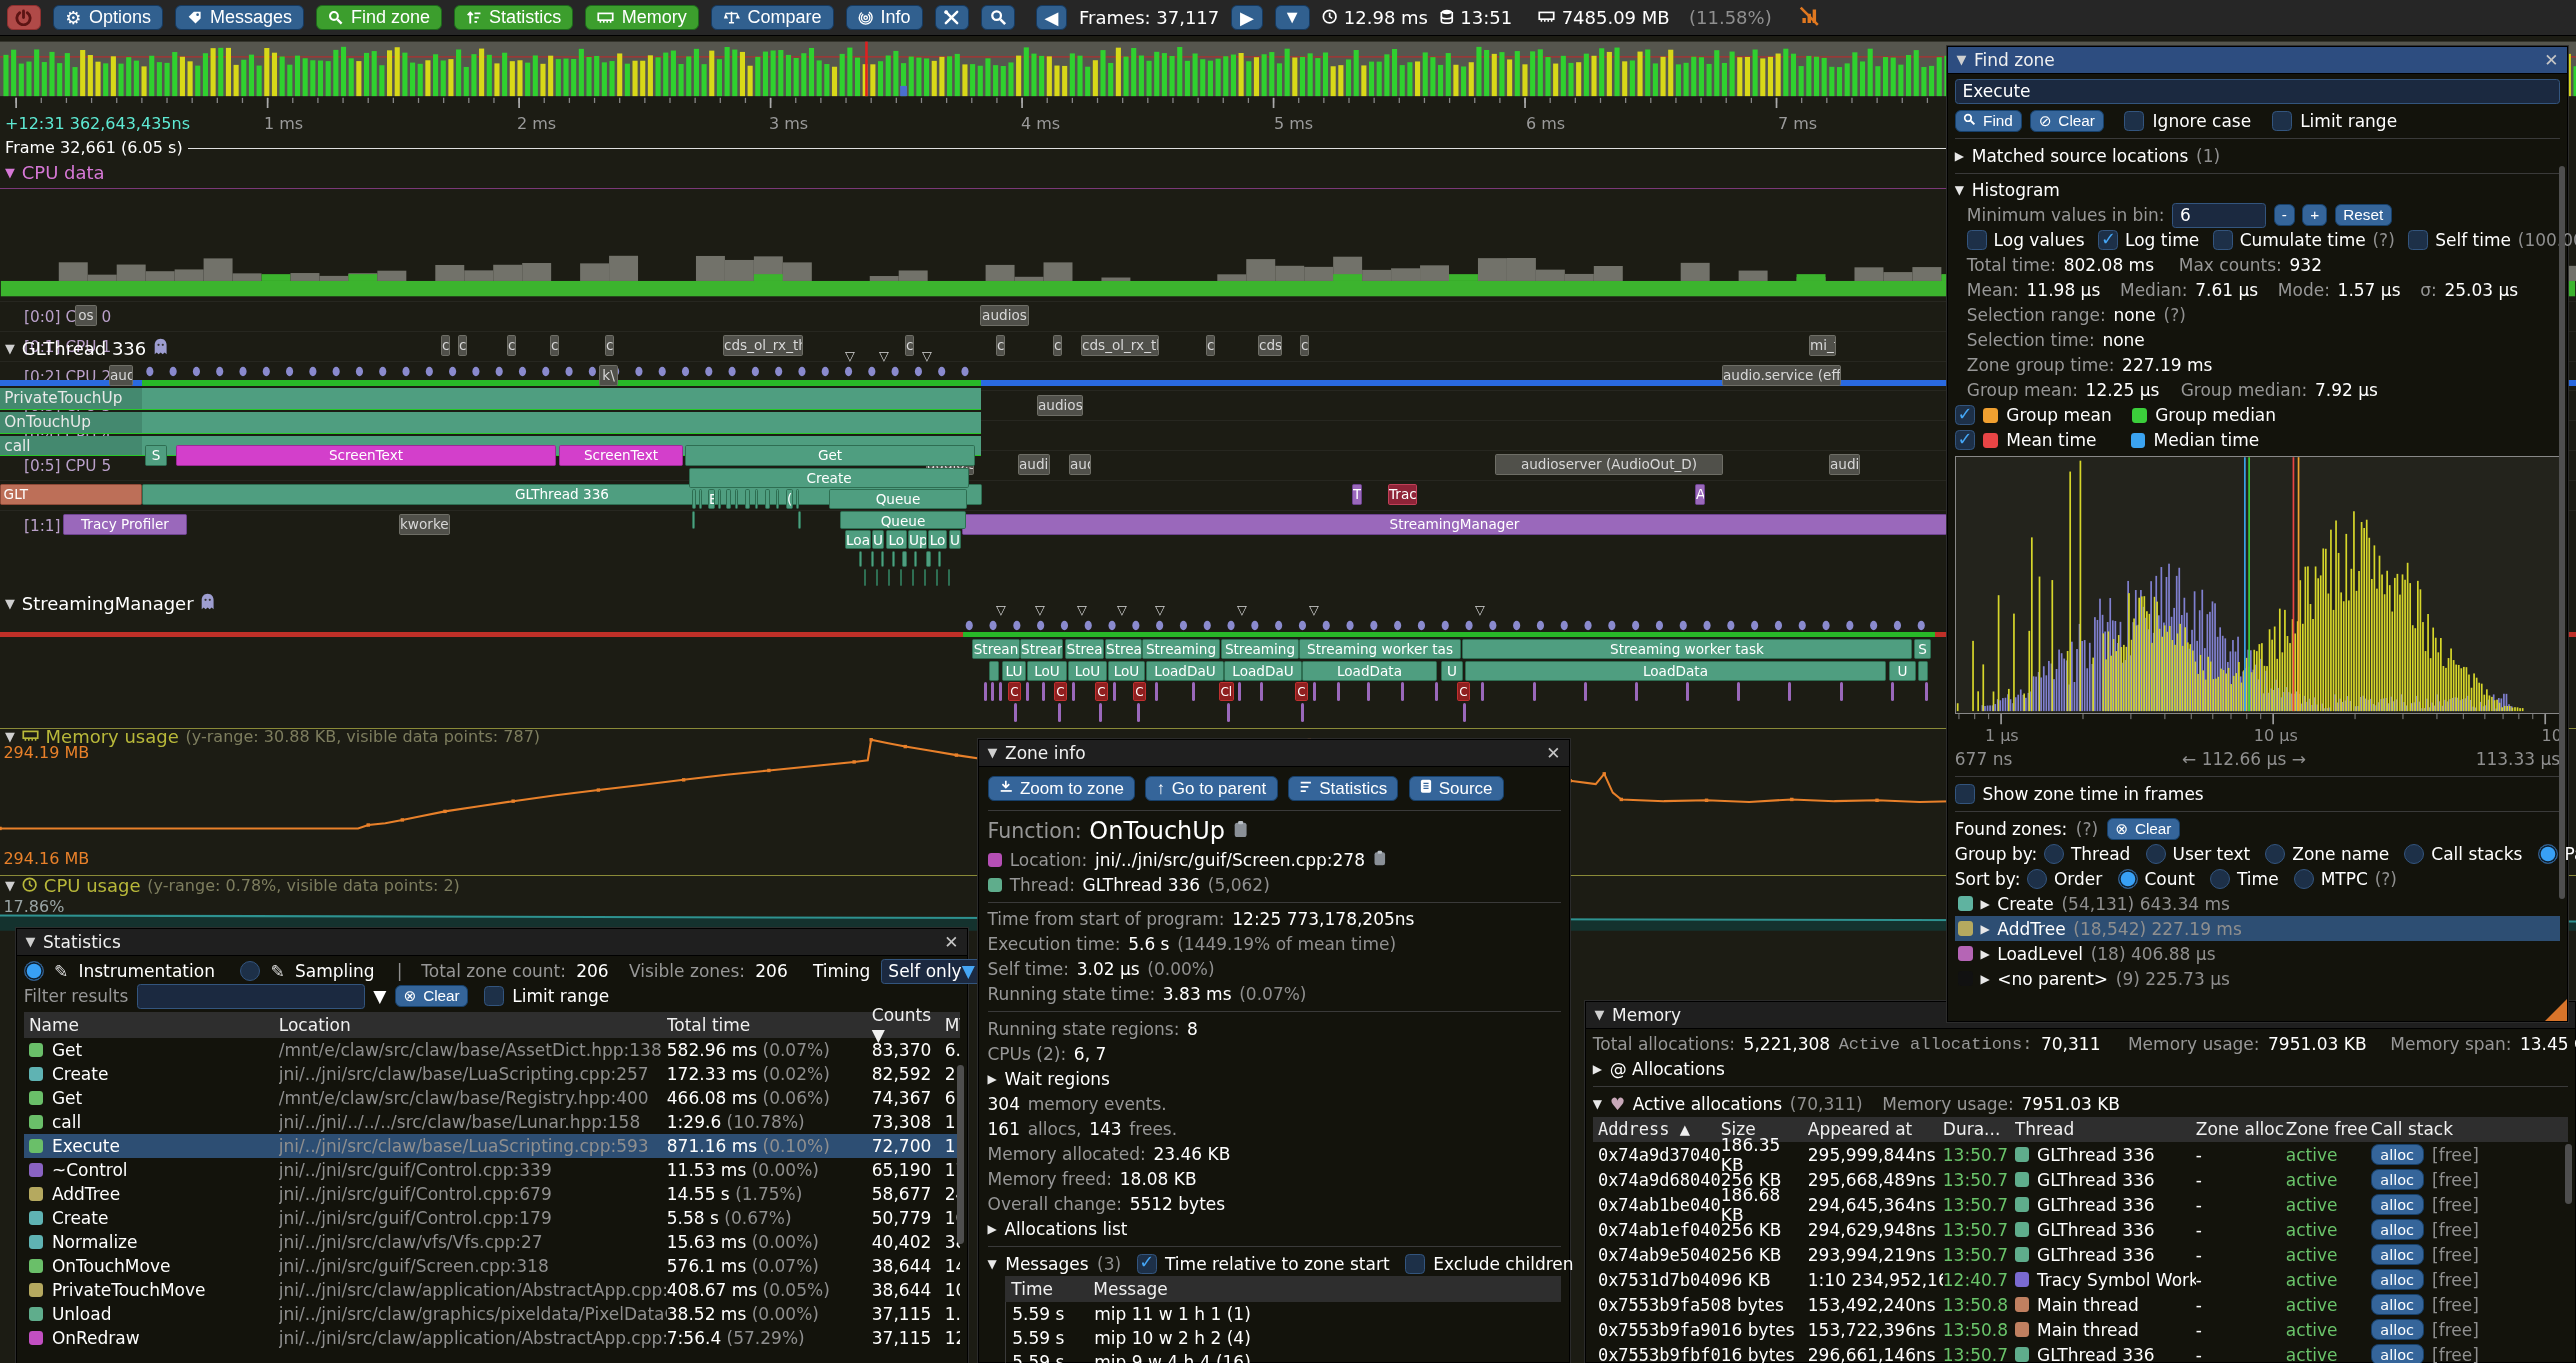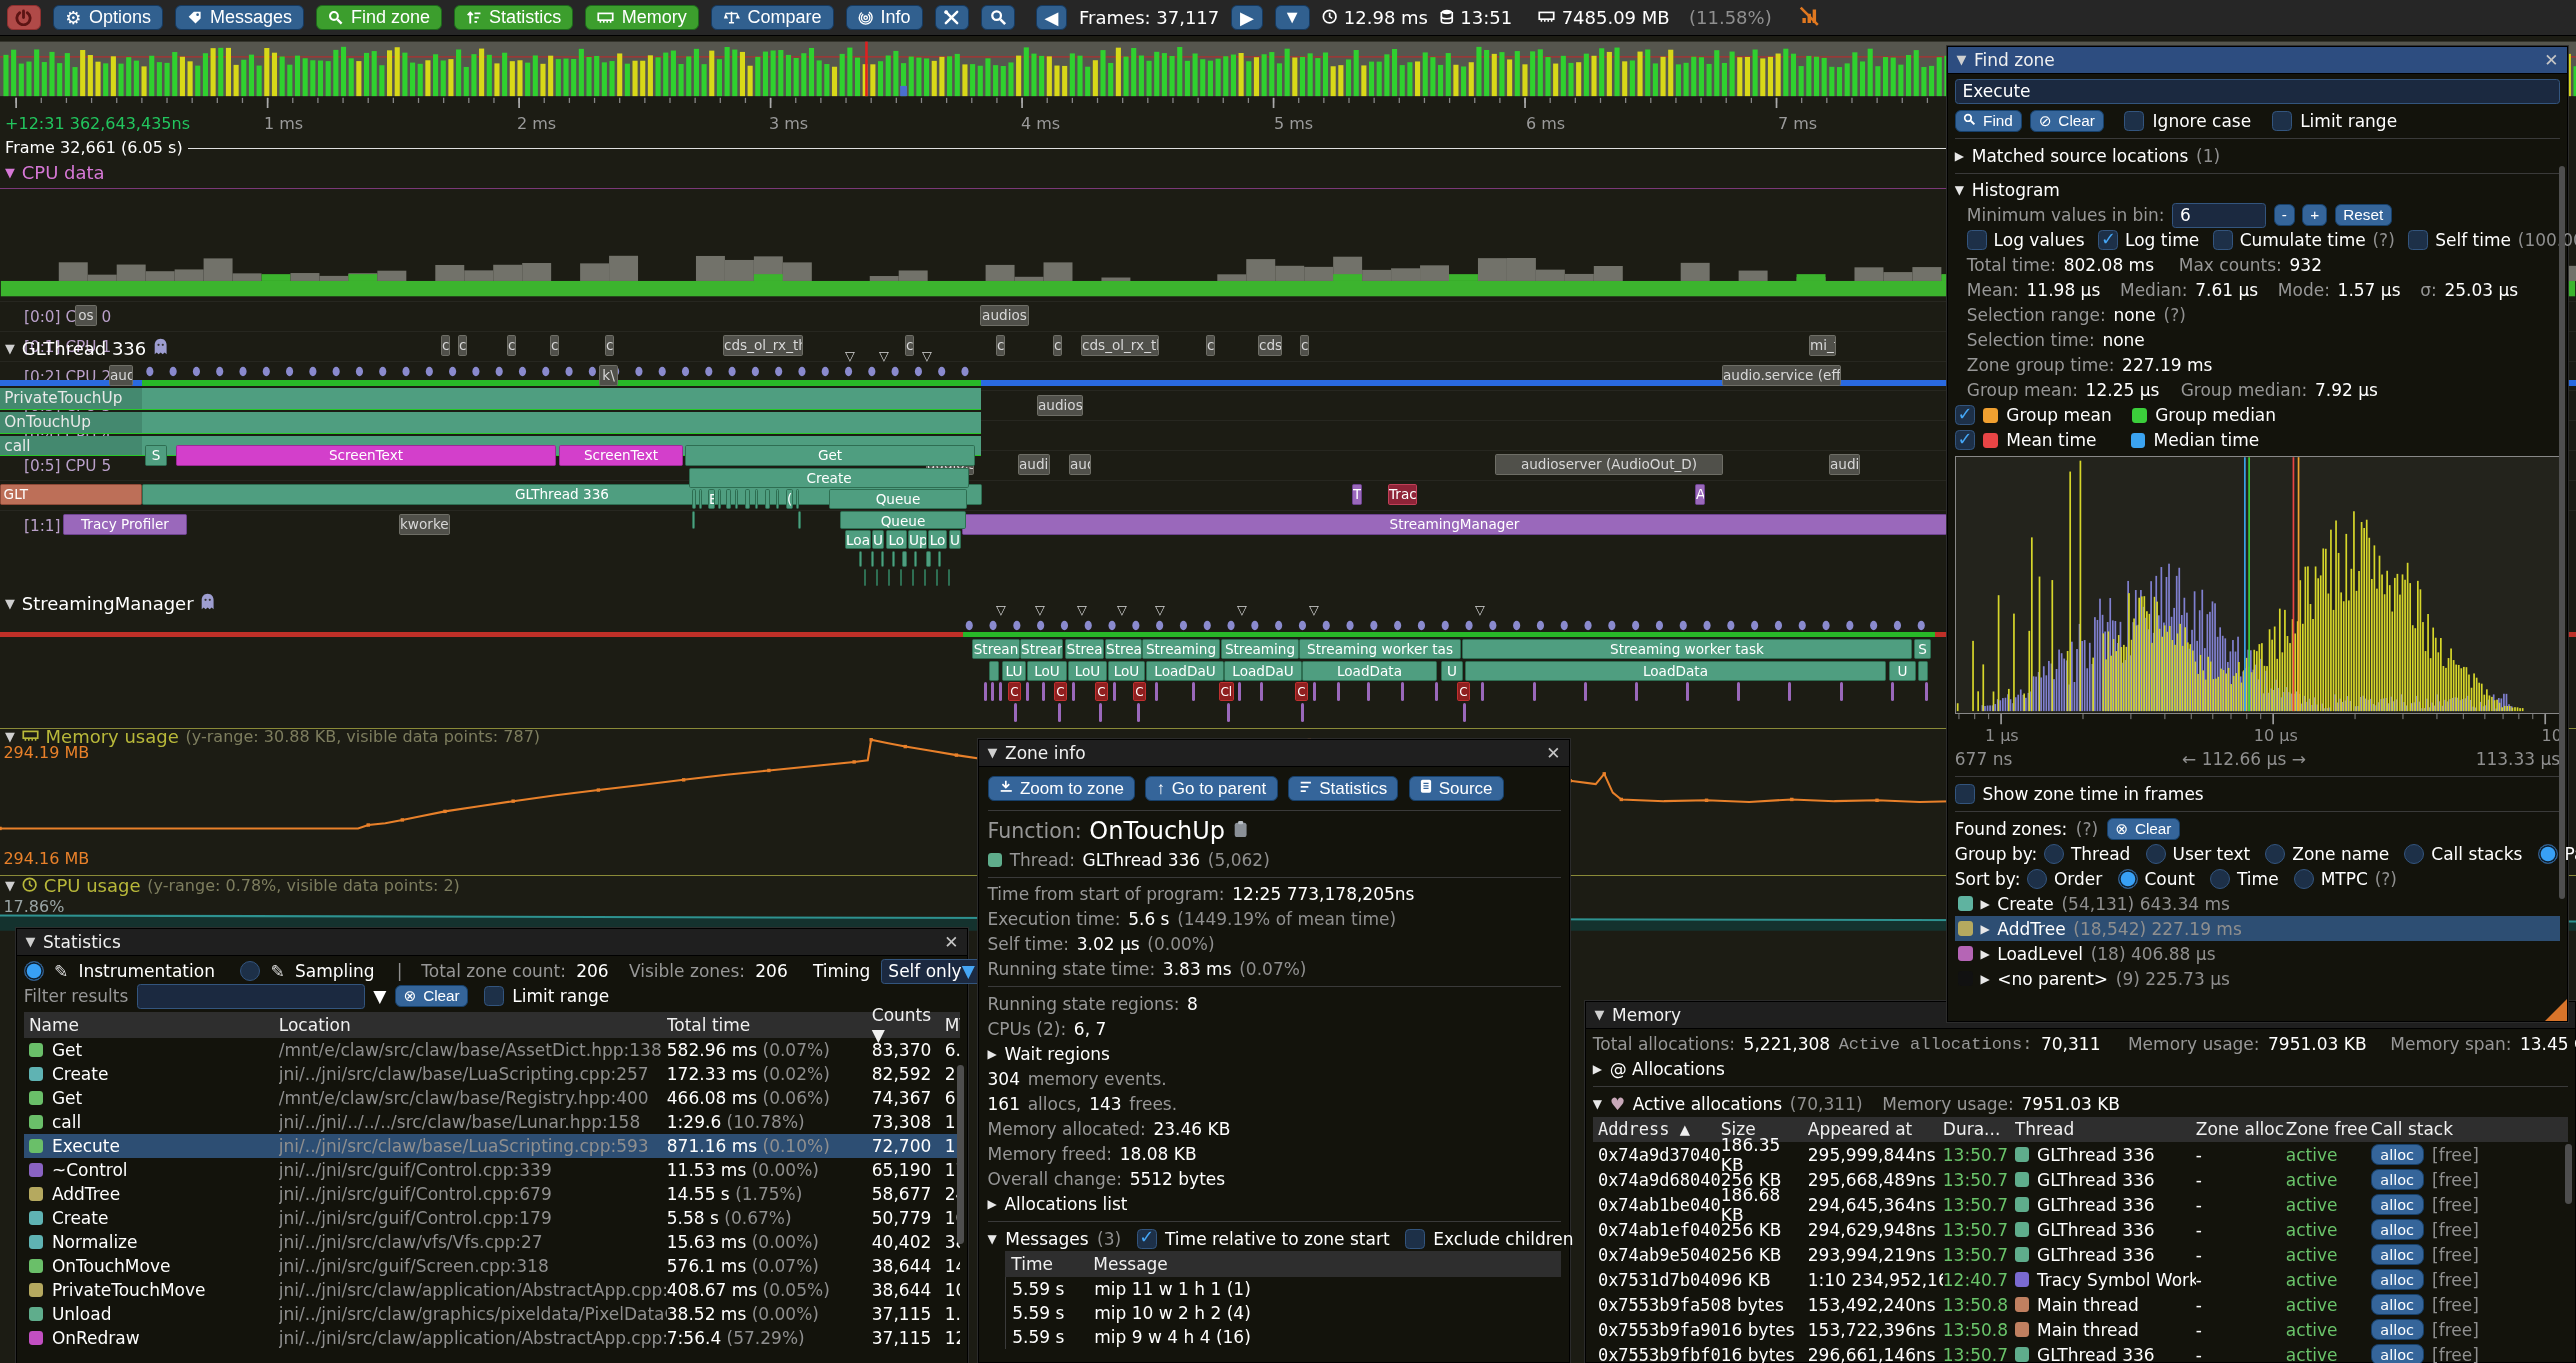--- a/index.html
+++ b/index.html
@@ -640,21 +640,21 @@
       <line x1="606" y1="1" x2="606" y2="13" stroke="#aaa" stroke-width="2"></line>
       <line x1="902" y1="1" x2="902" y2="13" stroke="#aaa" stroke-width="2"></line>
       <line x1="1198" y1="1" x2="1198" y2="13" stroke="#aaa" stroke-width="2"></line>
       <line x1="1494" y1="1" x2="1494" y2="13" stroke="#aaa" stroke-width="2"></line>
       <line x1="1790" y1="1" x2="1790" y2="13" stroke="#aaa" stroke-width="2"></line>
       <line x1="2086" y1="1" x2="2086" y2="13" stroke="#aaa" stroke-width="2"></line>
       <line x1="2382" y1="1" x2="2382" y2="13" stroke="#aaa" stroke-width="2"></line>
       <line x1="2678" y1="1" x2="2678" y2="13" stroke="#aaa" stroke-width="2"></line>
       <line x1="2974" y1="1" x2="2974" y2="13" stroke="#aaa" stroke-width="2"></line>
     </svg>
-  <span class="abs" style="left:5.1px;top:114px;font-size:16px;color:#22c55e;">+12:31 362,643,435ns</span>
+  <span class="abs" style="left:5.1px;top:114px;font-size:16px;color:#5eead4;">+12:31 362,643,435ns</span>
   <div>
       <span class="abs" style="top: 114px; font-size: 16px; color: rgb(154, 154, 154); left: 264px;">1 ms</span>
       <span class="abs" style="top: 114px; font-size: 16px; color: rgb(154, 154, 154); left: 517px;">2 ms</span>
       <span class="abs" style="top: 114px; font-size: 16px; color: rgb(154, 154, 154); left: 769px;">3 ms</span>
       <span class="abs" style="top: 114px; font-size: 16px; color: rgb(154, 154, 154); left: 1021px;">4 ms</span>
       <span class="abs" style="top: 114px; font-size: 16px; color: rgb(154, 154, 154); left: 1274px;">5 ms</span>
       <span class="abs" style="top: 114px; font-size: 16px; color: rgb(154, 154, 154); left: 1526px;">6 ms</span>
       <span class="abs" style="top: 114px; font-size: 16px; color: rgb(154, 154, 154); left: 1778px;">7 ms</span>
     </div>
 
@@ -1322,20 +1322,29 @@
                 <path d="M4 5h6 M4 8h6 M4 11h6" stroke="#35659a" stroke-width="1.5"></path>
               </svg></span>
             <span>Source</span>
           </button>
       </div>
       <hr class="sep">
       <div class="line" style="height:32px;">
           <span class="lbl" style="font-size:20.5px;">Function:</span>
           <span class="val" style="font-size:24px;">OnTouchUp</span>
           <span><svg width="15.3" height="18" viewBox="0 0 18 21">
+              <rect x="2" y="3" width="14" height="17" rx="3" fill="#8a9097"></rect>
+              <rect x="6" y="1" width="6" height="4" rx="1.5" fill="#b9bfc5"></rect>
+            </svg></span>
+        </div>
+      <div class="line">
+          <span class="swatch" style="background:#b54fb5;"></span>
+          <span class="lbl">Location:</span>
+          <span class="val">jni/../jni/src/guif/Screen.cpp:278</span>
+          <span><svg width="13.6" height="16" viewBox="0 0 18 21">
               <rect x="2" y="3" width="14" height="17" rx="3" fill="#8a9097"></rect>
               <rect x="6" y="1" width="6" height="4" rx="1.5" fill="#b9bfc5"></rect>
             </svg></span>
         </div>
       <div class="line">
           <span class="swatch" style="background:#5fad8c;"></span>
           <span class="lbl">Thread:</span>
           <span class="val">GLThread 336</span>
           <span class="dim">(5,062)</span>
         </div>

